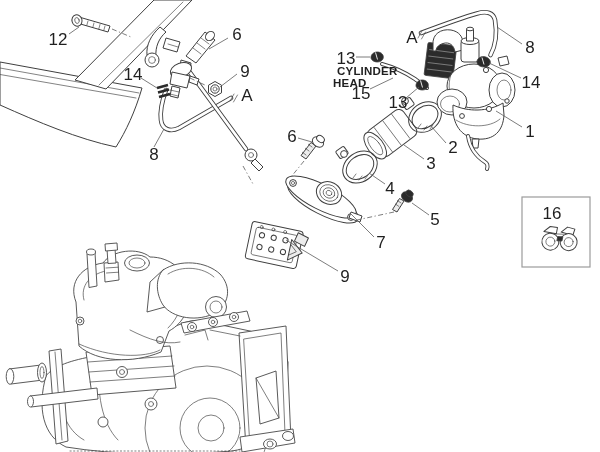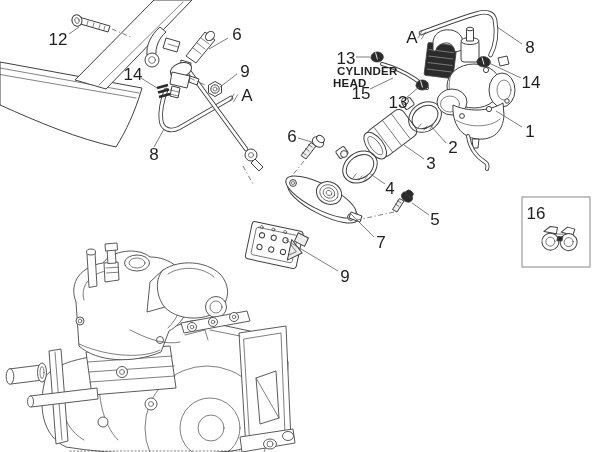--- a/index.html
+++ b/index.html
@@ -312,17 +312,17 @@
       <span class="callout" style="left: 361px; top: 93px;">15</span>
       <span class="callout" style="left: 398px; top: 102px;">13</span>
       <span class="callout" style="left: 531px; top: 82px;">14</span>
       <span class="callout" style="left: 530px; top: 131px;">1</span>
       <span class="callout" style="left: 453px; top: 147px;">2</span>
       <span class="callout" style="left: 431px; top: 163px;">3</span>
       <span class="callout" style="left: 390px; top: 188px;">4</span>
       <span class="callout" style="left: 435px; top: 219px;">5</span>
       <span class="callout" style="left: 381px; top: 242px;">7</span>
       <span class="callout" style="left: 345px; top: 276px;">9</span>
-      <span class="callout" style="left: 536px; top: 213px;">16</span>
+      <span class="callout" style="left: 552px; top: 213px;">16</span>
       <span class="callout text" style="left: 323px; top: 72px; margin-left: 14px;">CYLINDER</span>
       <span class="callout text" style="left: 333px; top: 83.5px;">HEAD</span>
     </div>
 </div>
 
 </body></html>

